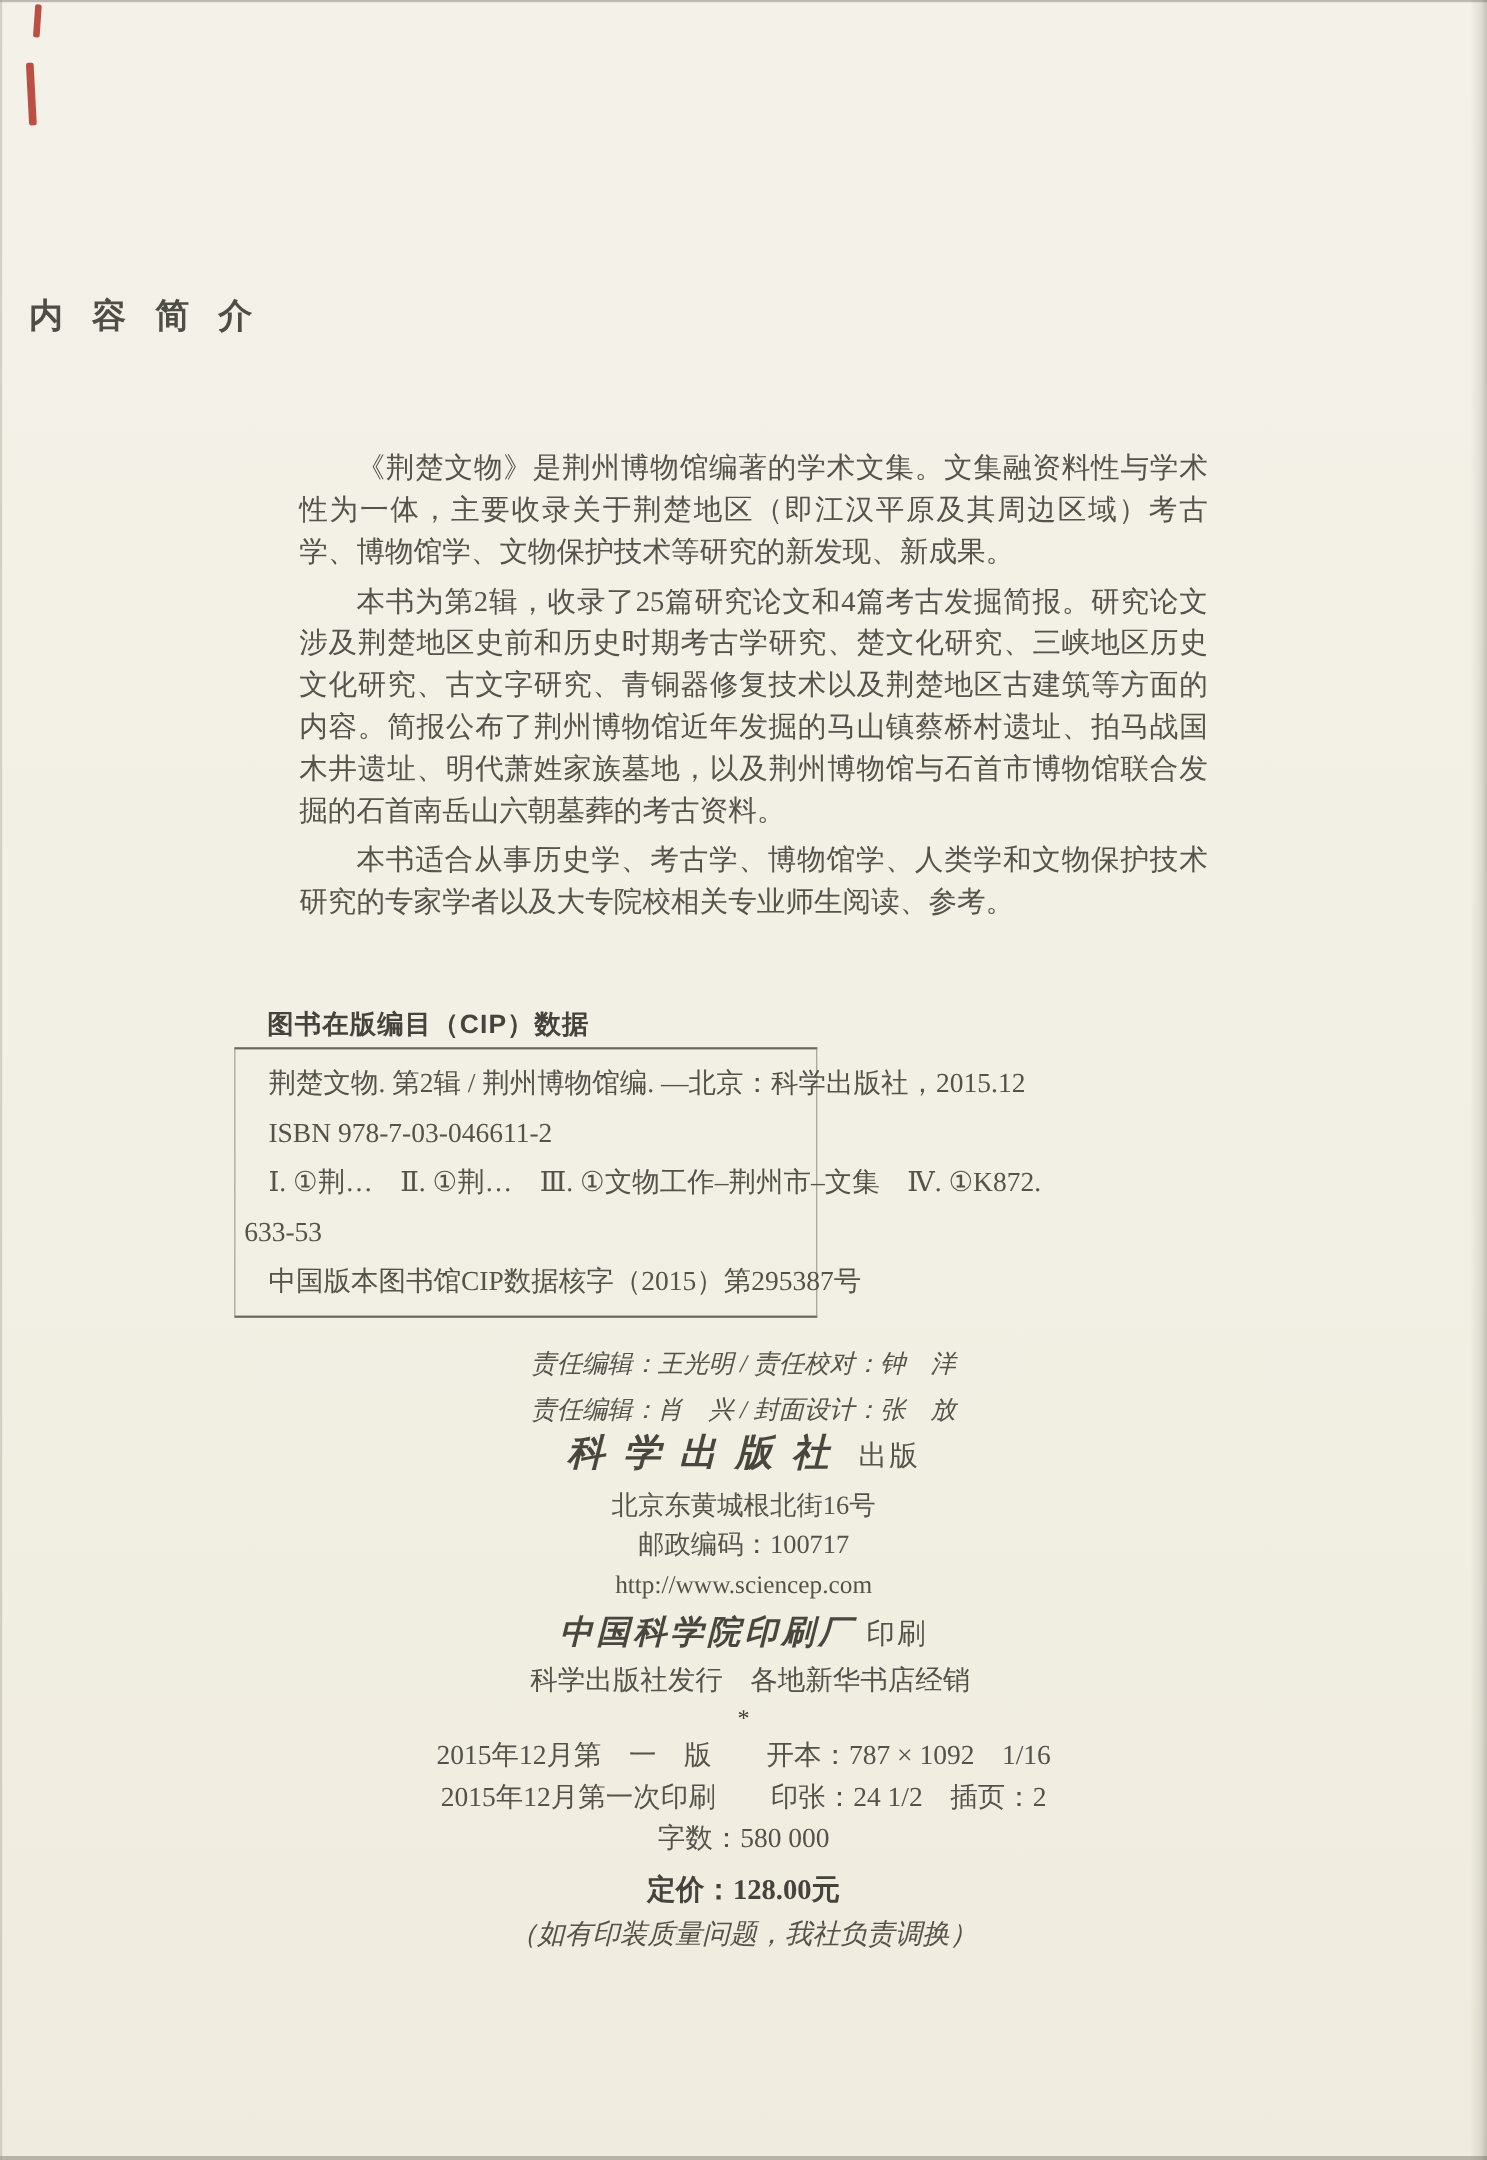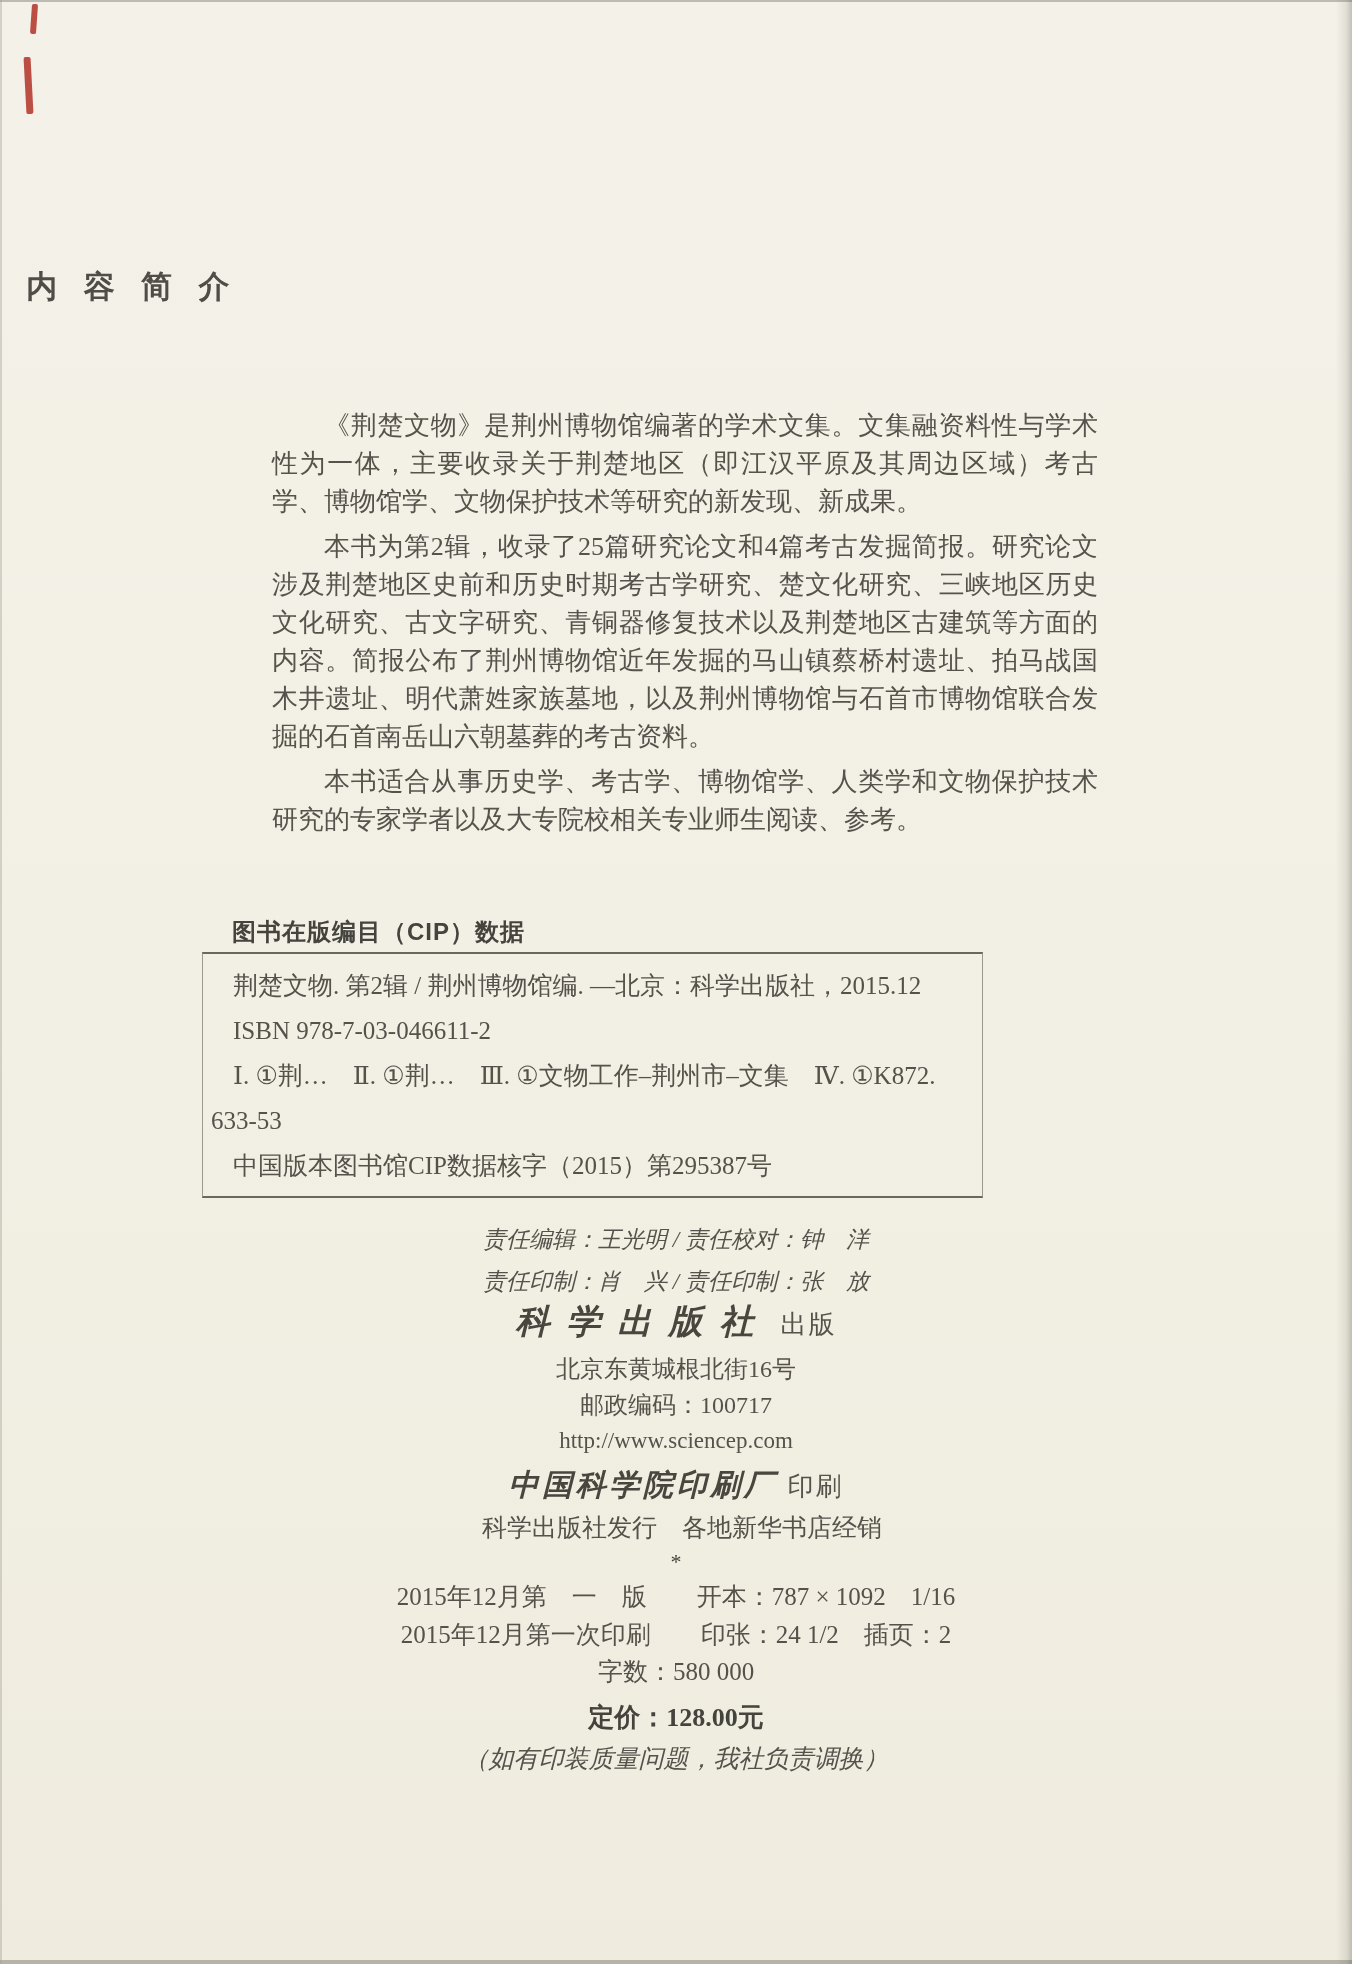--- a/index.html
+++ b/index.html
@@ -33,21 +33,21 @@
   }
 
   .intro {
     position:absolute; top:407px; left:272px; width:826px;
     font-size:26px; line-height:38px; text-align:justify;
     color:#55534c;
   }
   .intro p { margin:0; text-indent:2em; }
   .intro p + p { margin-top:7px; }
 
-  .cip { position:absolute; top:916px; left:202px; width:781px; }
+  .cip { position:absolute; top:916px; left:213px; width:530px; }
   .cip-heading {
     font-family:"Liberation Sans", "DejaVu Sans", sans-serif;
     font-weight:700; font-size:24px; line-height:32px; height:36px;
     color:#45433d; padding-left:30px; letter-spacing:1px;
   }
   .cip-box {
     border-top:2px solid #69675f; border-bottom:2px solid #69675f;
     border-left:1px solid #9b988c; border-right:1px solid #9b988c;
     padding:9px 10px 8px 0;
   }
@@ -104,21 +104,21 @@
       <p class="cip-line">荆楚文物. 第2辑 / 荆州博物馆编. —北京：科学出版社，2015.12</p>
       <p class="cip-line">ISBN 978-7-03-046611-2</p>
       <p class="cip-line">Ⅰ. ①荆…　Ⅱ. ①荆…　Ⅲ. ①文物工作–荆州市–文集　Ⅳ. ①K872.</p>
       <p class="cip-line cont">633-53</p>
       <p class="cip-line">中国版本图书馆CIP数据核字（2015）第295387号</p>
     </div>
   </div>
 
   <div class="colophon">
     <div class="l-editors kai">责任编辑：王光明 / 责任校对：钟　洋</div>
-    <div class="l-printing kai">责任印制：肖　兴 / 责任印制：张　放</div>
+    <div class="l-printing kai">责任编辑：肖　兴 / 封面设计：张　放</div>
     <div class="l-publisher">
       <span class="brush brush-pub">科学出版社</span><span class="after-brush">出版</span>
     </div>
     <div class="l-address">北京东黄城根北街16号</div>
     <div class="l-postcode">邮政编码：100717</div>
     <div class="l-website">http://www.sciencep.com</div>
     <div class="l-printer">
       <span class="brush brush-printer">中国科学院印刷厂</span><span class="after-brush">印刷</span>
     </div>
     <div class="l-distribution">科学出版社发行　各地新华书店经销</div>

